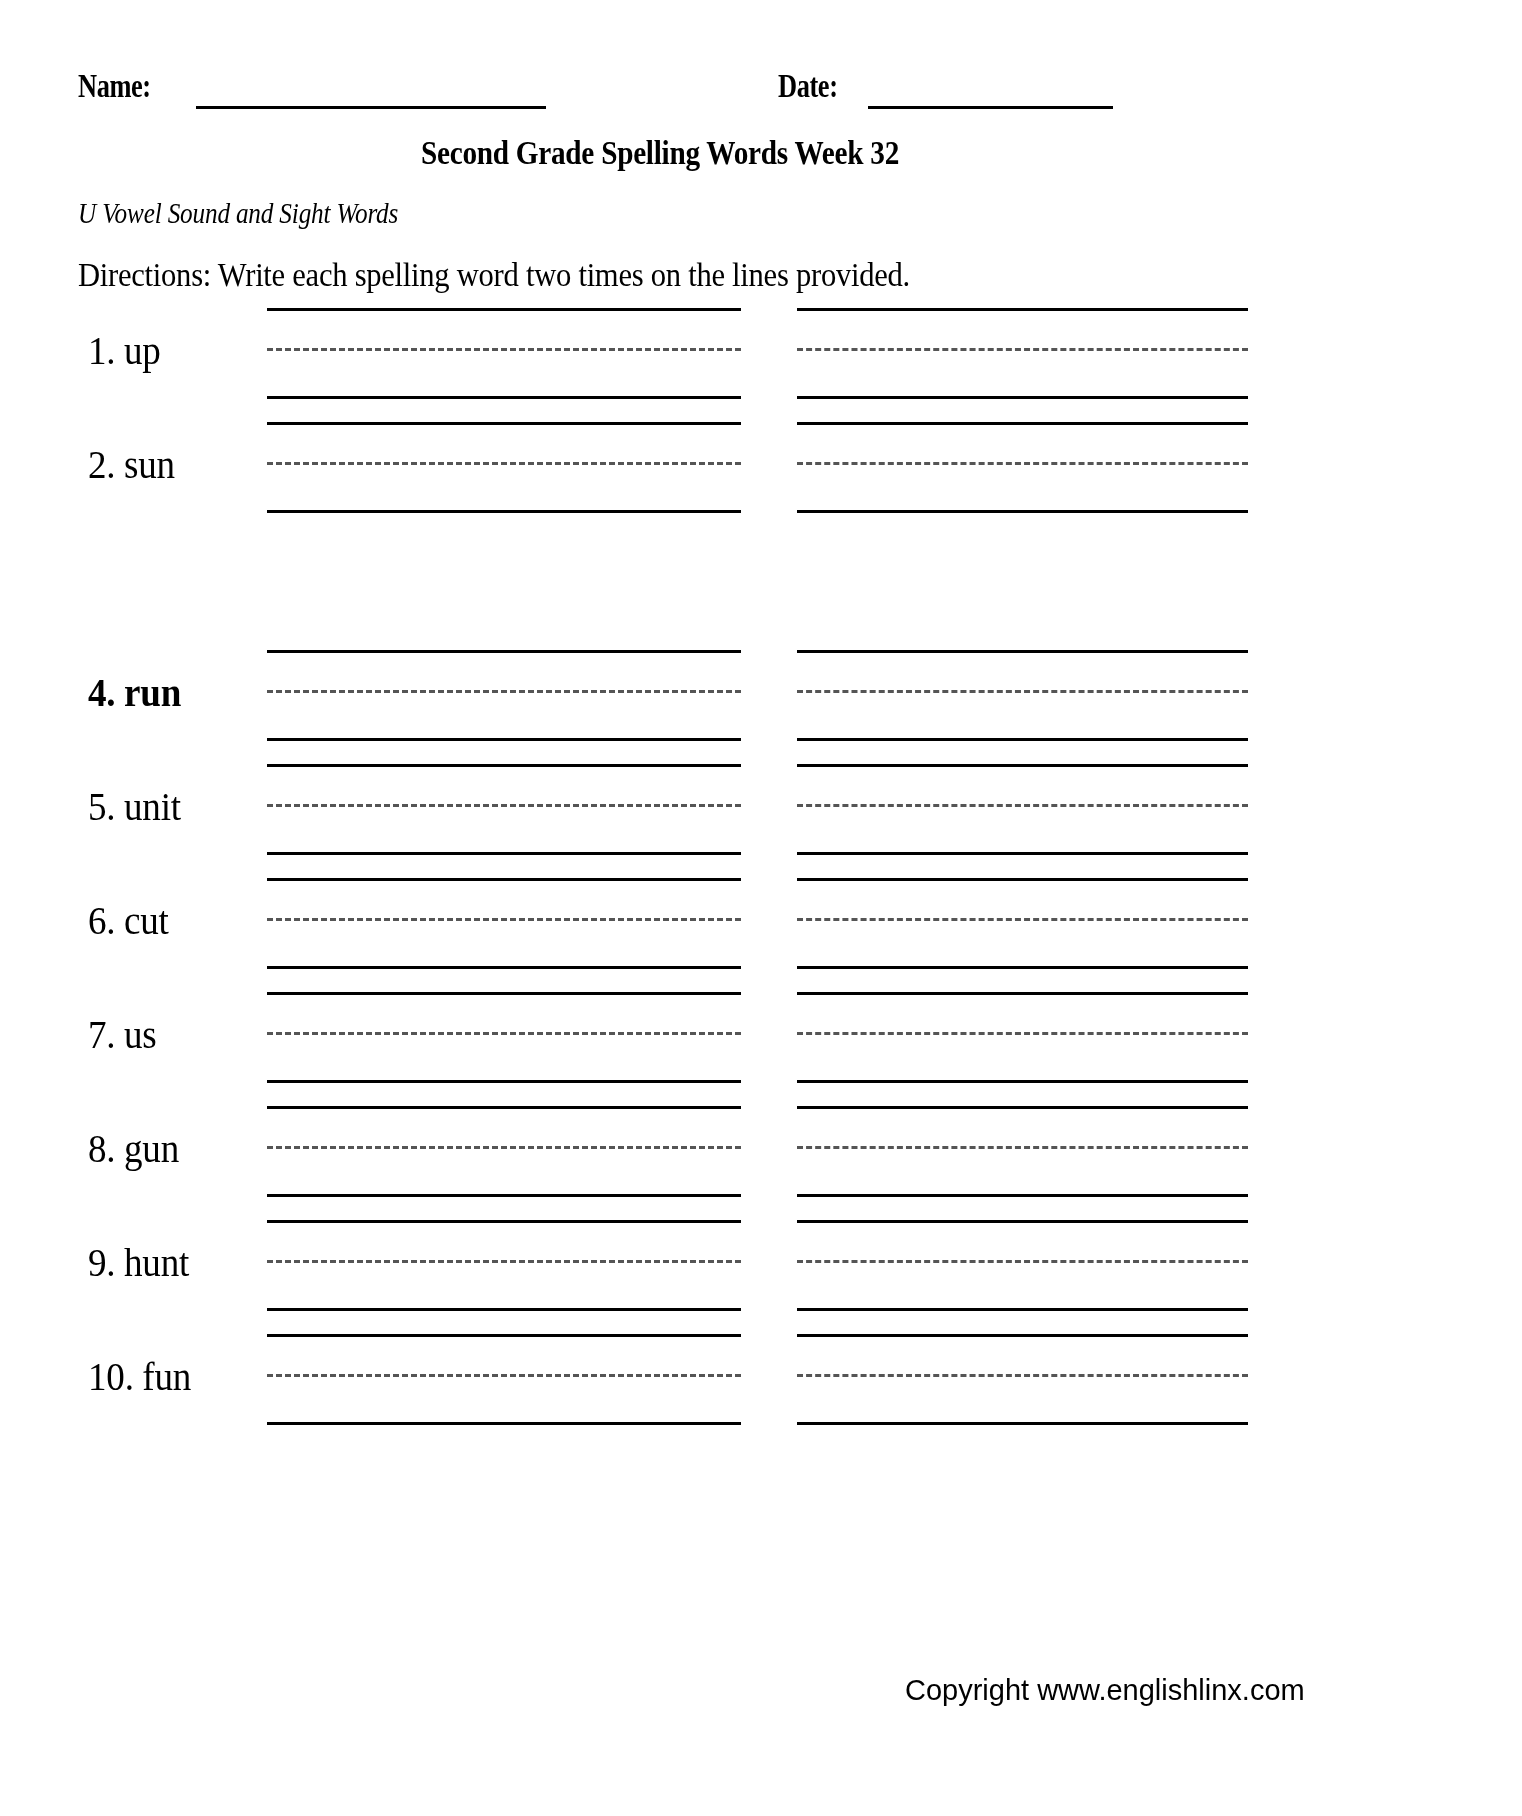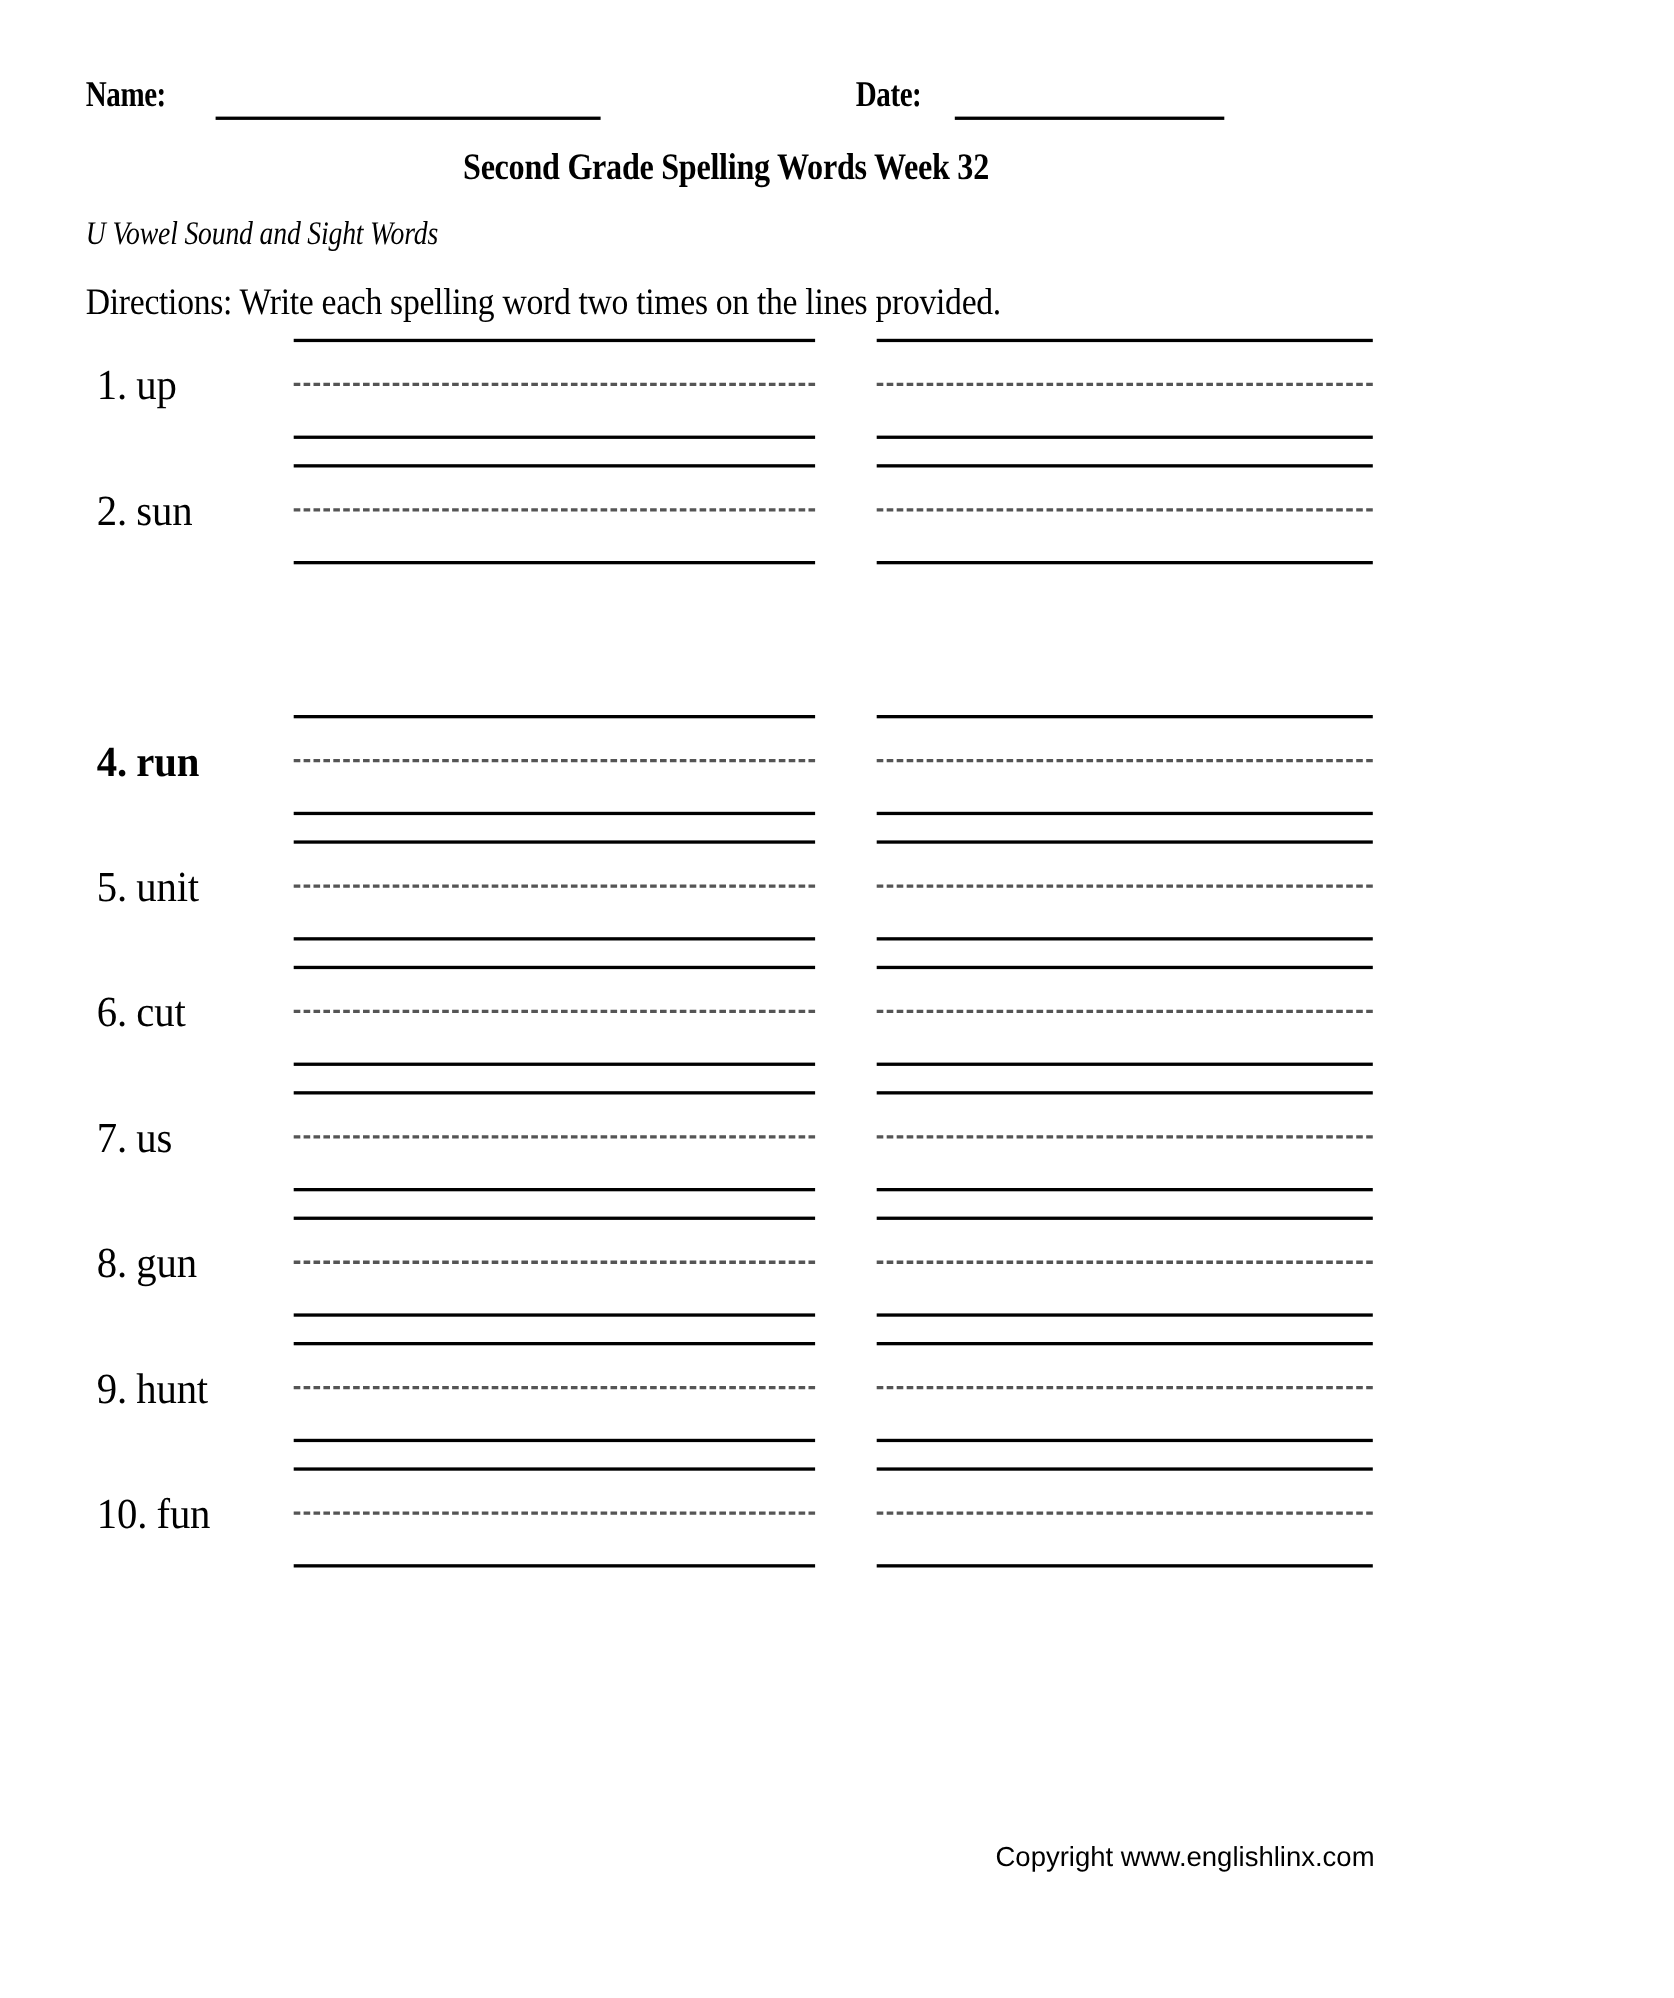--- a/index.html
+++ b/index.html
@@ -145,21 +145,21 @@
   .ln.top  { top: 8px; }
   .ln.mid  { top: 48px; }
   .ln.base { top: 96px; }
 
   
   .footer {
     position: absolute;
     left: 905px;
     top: 1674px;
     font-family: "Liberation Sans", "DejaVu Sans", sans-serif;
-    font-size: 25px;
+    font-size: 29px;
     letter-spacing: 0px;
     white-space: nowrap;
   }
 </style>
 </head>
 <body>
 
 <div class="page">
 
   <div class="name-date-row">

